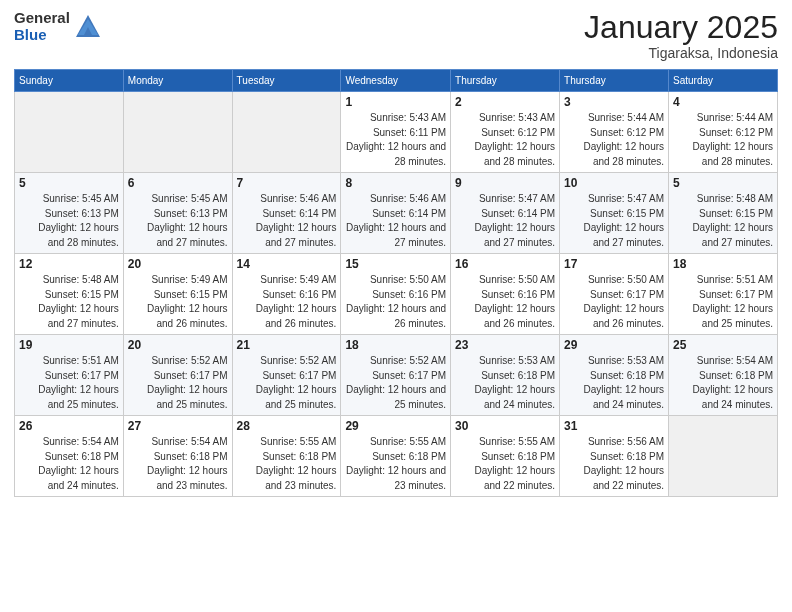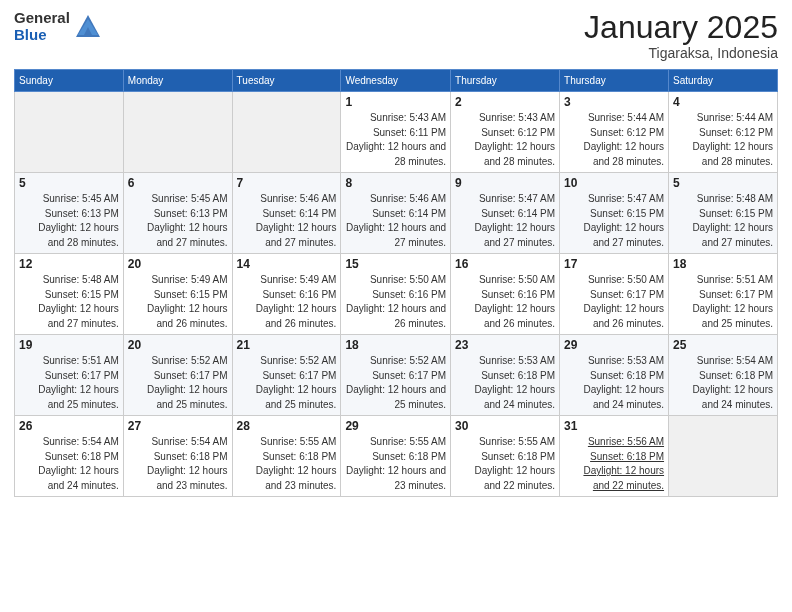--- a/index.html
+++ b/index.html
@@ -322,21 +322,21 @@
 Daylight: 12 hours and 23 minutes.</div>
           </td>
           <td>
             <span class="day-num">30</span>
             <div class="day-info" style="white-space: pre-line;">Sunrise: 5:55 AM
 Sunset: 6:18 PM
 Daylight: 12 hours and 22 minutes.</div>
           </td>
           <td>
             <span class="day-num">31</span>
-            <div class="day-info" style="white-space: pre-line; text-decoration: underline;">Sunrise: 5:56 AM
+            <div class="day-info" style="white-space: pre-line;">Sunrise: 5:56 AM
 Sunset: 6:18 PM
 Daylight: 12 hours and 22 minutes.</div>
           </td>
           <td class="empty-cell"></td>
         </tr>
       </tbody>
   </table>
 </div>
 
 </body></html>

